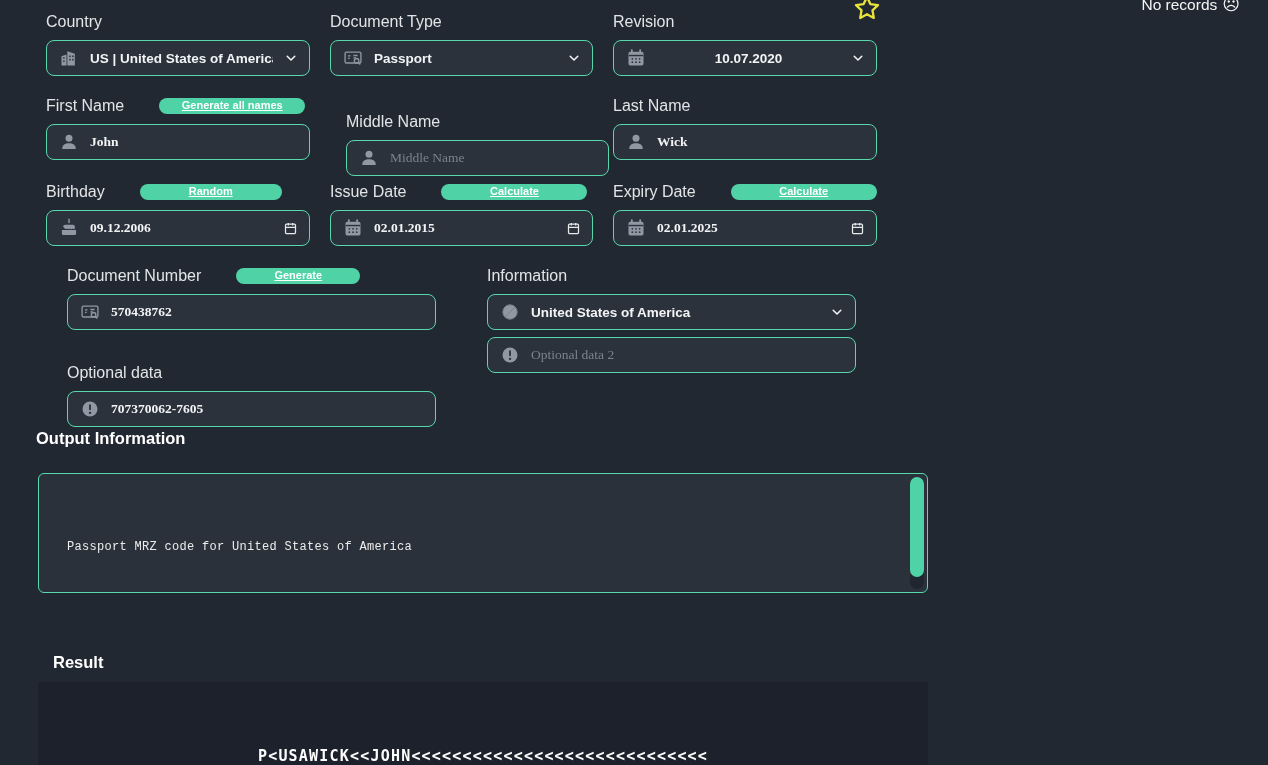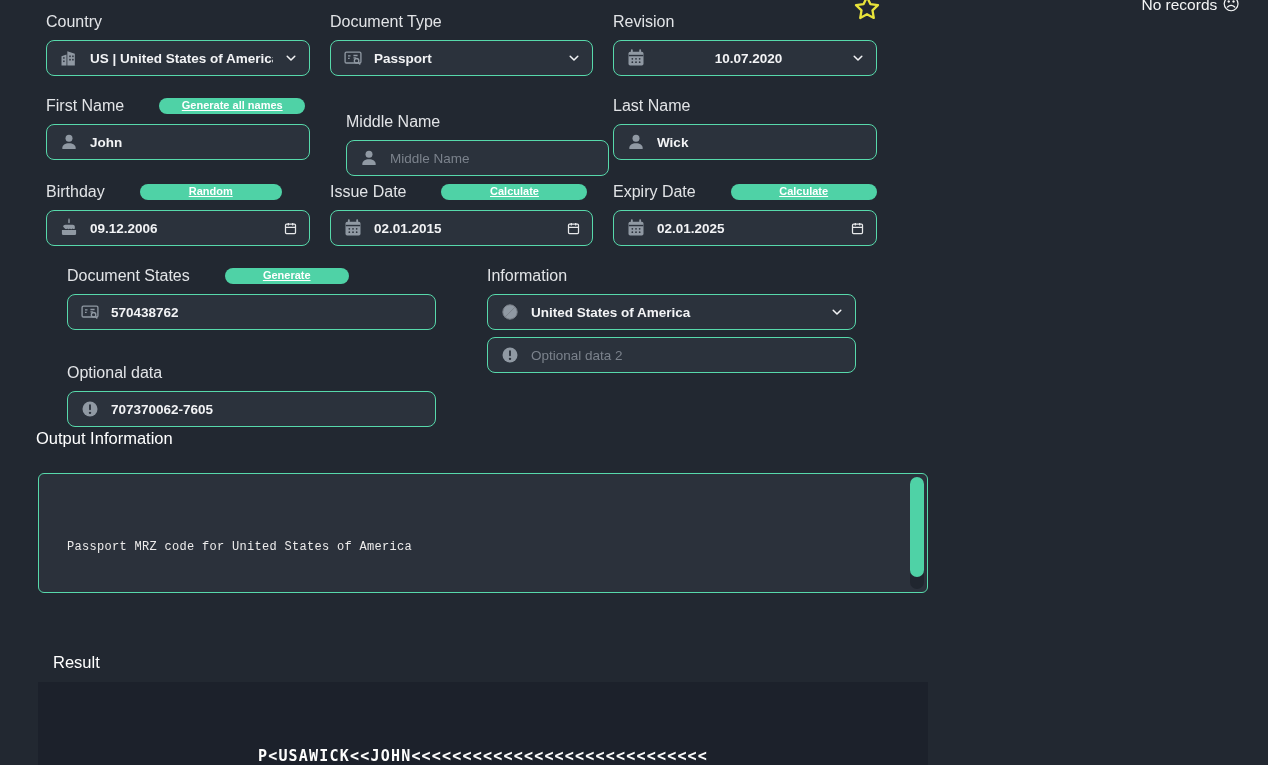--- a/index.html
+++ b/index.html
@@ -16,32 +16,32 @@
     font-family:"Liberation Sans",sans-serif;display:flex;align-items:center;justify-content:center;
     cursor:pointer;padding:4px;line-height:1;text-decoration:underline;
   }
   .w146{width:146px}.w142{width:142px}.w104{width:124px}
   .field{
     height:36px;box-sizing:border-box;border:1px solid #57d9ab;border-radius:8px;
     background:#2b323c;display:flex;align-items:center;padding:0 11px 0 12px;gap:11px;
   }
   .field input{
     flex:1;min-width:0;background:transparent;border:none;outline:none;
-    color:#f2f3f5;font-weight:700;font-size:13.5px;font-family:Liberation Sans, sans-serif;padding:0;
+    color:#f2f3f5;font-weight:700;font-size:13.5px;font-family:Liberation Serif, serif;padding:0;
   }
   .field input::placeholder{color:#7b828c;font-weight:400;}
   .select{cursor:pointer;}
   .select-value{flex:1;color:#f2f3f5;font-weight:700;font-size:13.5px;white-space:nowrap;overflow:hidden;}
   .icon{width:20px;height:20px;flex:none;display:flex;align-items:center;justify-content:center;}
   .icon svg{width:100%;height:100%;}
   .icon-sm{width:15px;height:15px;flex:none;display:flex;cursor:pointer;}
   .icon-sm svg{width:100%;height:100%;}
   .chev{width:14px;height:14px;flex:none;display:flex;}
   .chev svg{width:100%;height:100%;}
-  .sec-heading{position:absolute;left:36px;font-size:16.5px;font-weight:400;color:#ffffff;}
+  .sec-heading{position:absolute;left:36px;font-size:16.5px;font-weight:700;color:#ffffff;}
   .output-box{
     position:absolute;left:38px;top:473px;width:890px;height:120px;box-sizing:border-box;
     border:1px solid #57d9ab;border-radius:6px;background:#2b313b;
     padding:10px 44px 0 28px;font-family:"Liberation Mono",monospace;
     font-size:12px;letter-spacing:0.3px;line-height:25.4px;color:#edecec;white-space:pre;overflow:hidden;
   }
   .scroll-track{position:absolute;top:3px;bottom:3px;right:3px;width:14px;border-radius:7px;background:#20262f;}
   .scroll-thumb{position:absolute;top:0;left:0;width:14px;height:89%;border-radius:7px;background:#4fd2a6;cursor:pointer;}
   .result-box{
     position:absolute;left:38px;top:682px;width:890px;height:120px;background:#1c212b;
@@ -274,21 +274,21 @@
       <svg viewBox="0 0 24 24" fill="none" stroke="#e8e9eb" stroke-width="2">
           <rect x="4" y="5" width="16" height="15" rx="1.6"></rect>
           <path d="M4 10h16M8.5 3v4M15.5 3v4"></path>
         </svg>
     </span>
   </div>
 </div>
 
 <div class="group" style="left:67px;top:268px;width:369px;">
   <div class="label-row">
-    <span class="flabel">Document States</span>
+    <span class="flabel">Document Number</span>
     <button class="badge w104">Generate</button>
   </div>
   <div class="field">
     <span class="icon">
       <svg viewBox="0 0 24 24" fill="none" stroke="#9099a3" stroke-width="1.6">
           <rect x="2.5" y="5" width="19" height="13" rx="1.6"></rect>
           <path d="M6 9.5h3M6 12.5h2M12.5 9h5M12.5 11.8h3"></path>
           <circle cx="16.3" cy="15.3" r="2.7"></circle>
           <path d="M18.3 17.3l2.4 2.4"></path>
         </svg>

